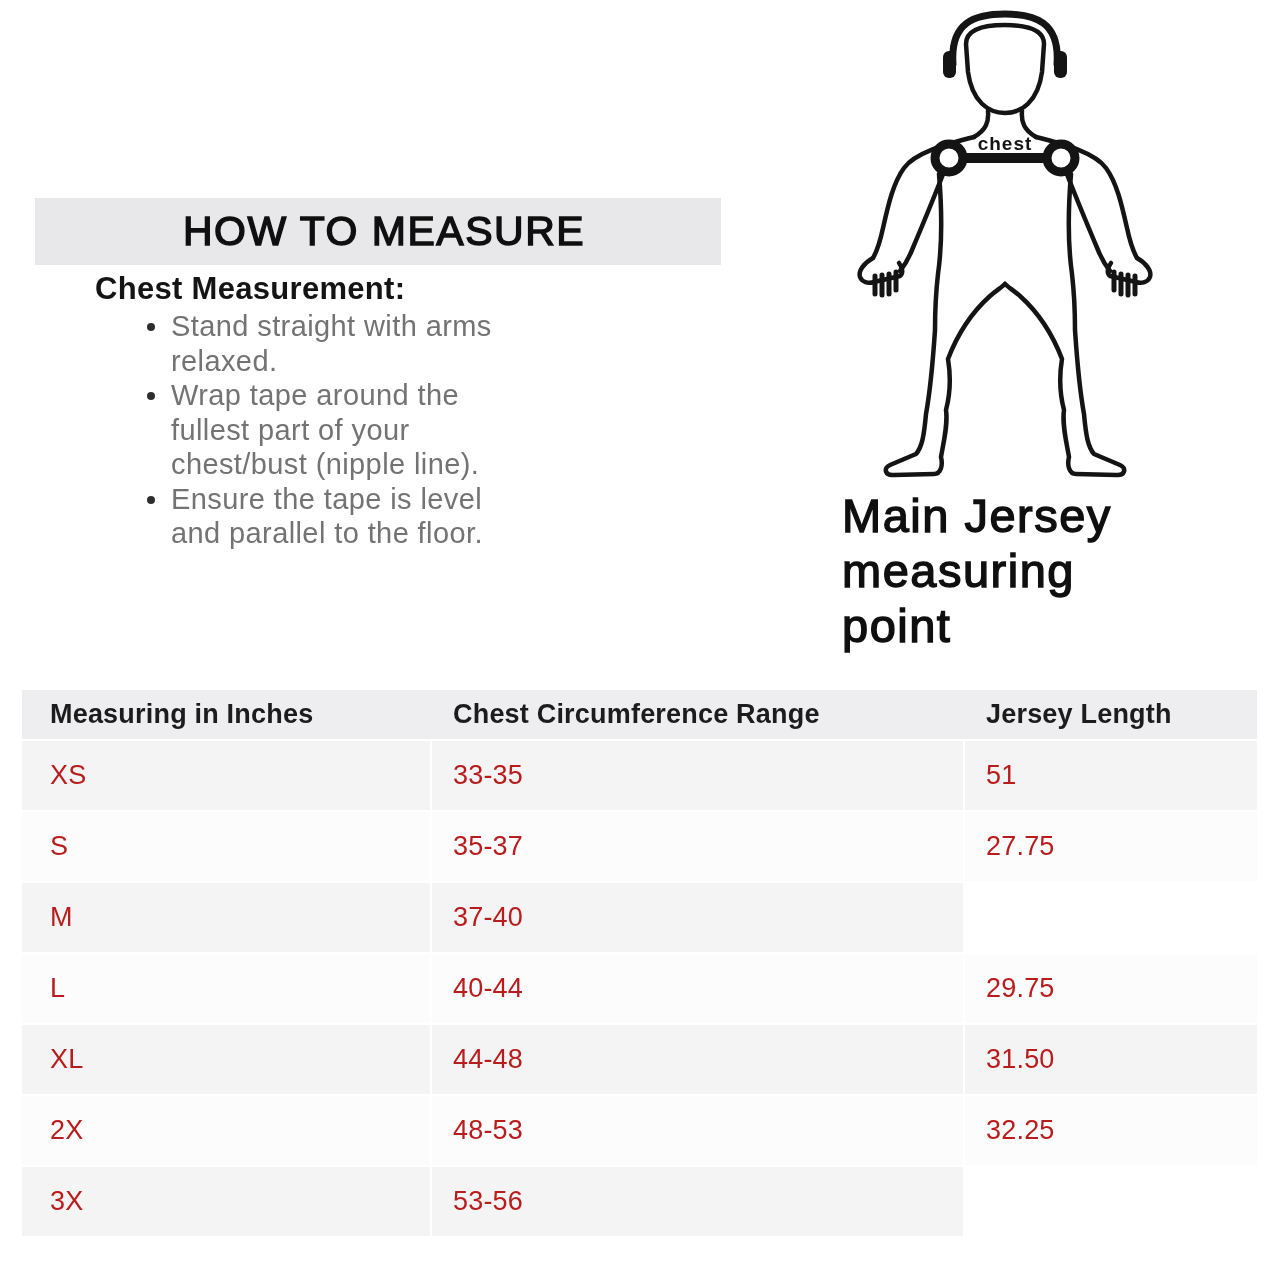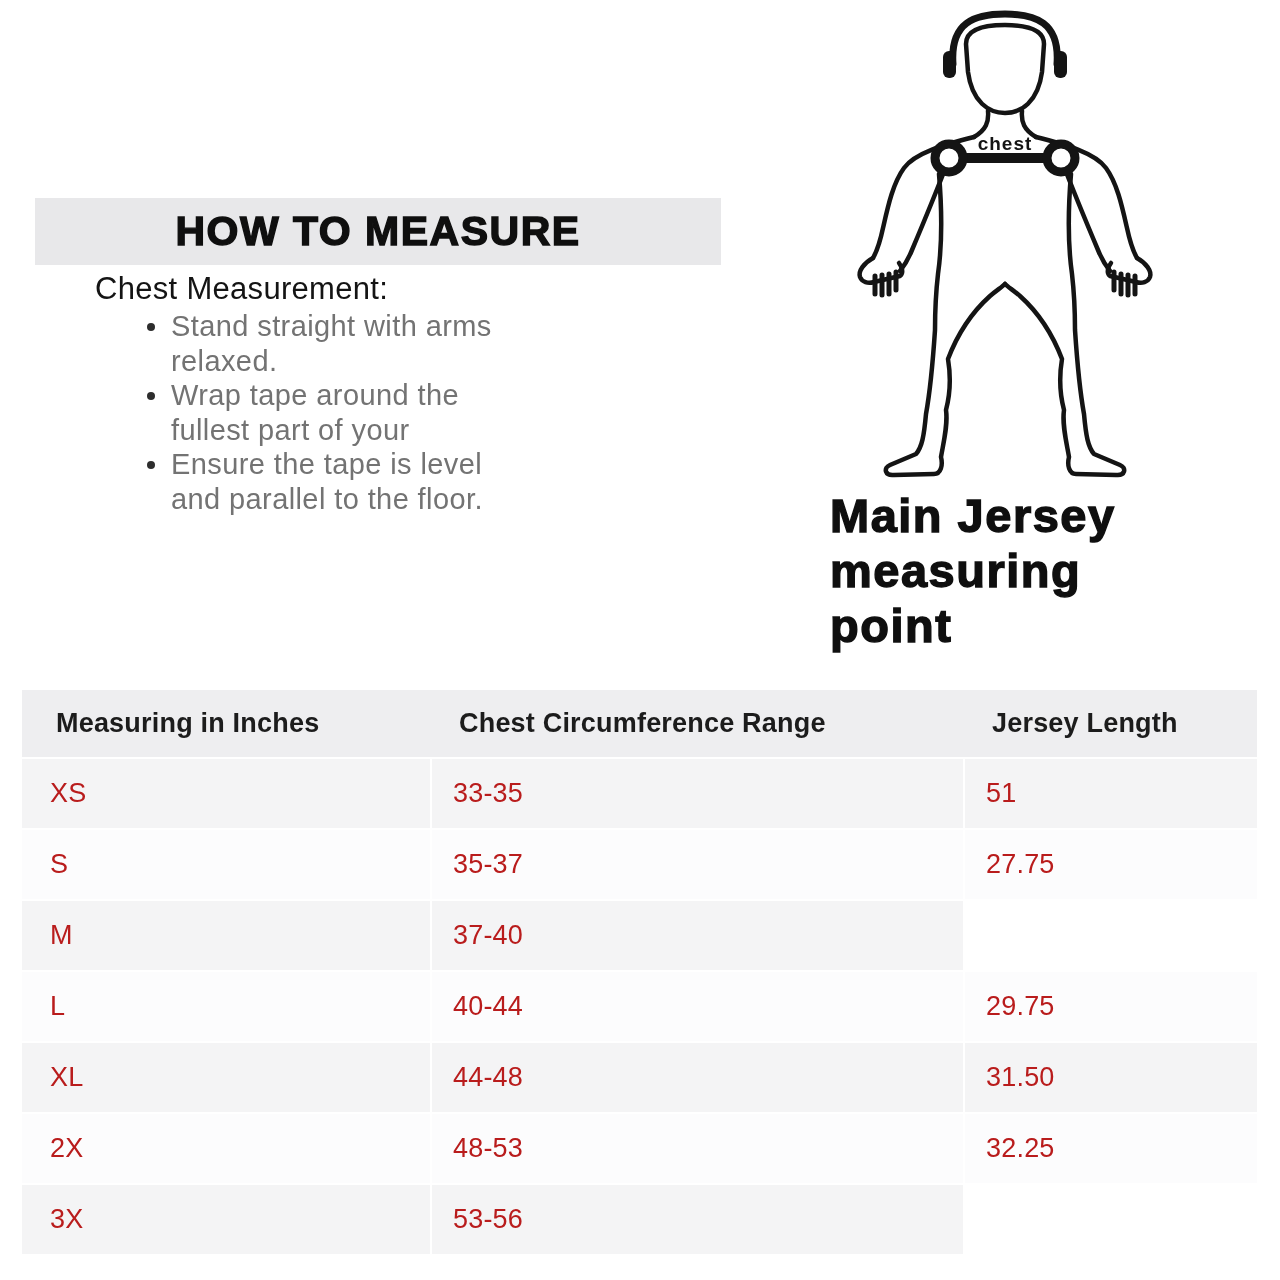--- a/index.html
+++ b/index.html
@@ -8,28 +8,29 @@
     font-family:"Liberation Sans", sans-serif;overflow:hidden;
     -webkit-font-smoothing:antialiased;
   }
   
   .title-bar{
     position:absolute;left:35px;top:198px;width:686px;height:67px;
     background:var(--title-bar-bg,#e8e8ea);
     display:flex;align-items:center;justify-content:center;
   }
   .chunky{
-    font-weight:700;color:#0f0f0f;
+    font-weight:400;color:#0f0f0f;
     -webkit-text-stroke:1.4px #0f0f0f;
     letter-spacing:1.5px;
+    margin-left:12px;
   }
   .title-bar .chunky{font-size:41px;}
   .section-heading{
     position:absolute;left:95px;top:271px;margin:0;
-    font-size:31px;font-weight:400;color:#141414;letter-spacing:.3px;
+    font-size:31px;font-weight:700;color:#141414;letter-spacing:.3px;
   }
   .bullets{
     position:absolute;left:138px;top:309px;width:610px;
     font-size:29px;line-height:34.5px;color:#737373;letter-spacing:.4px;
   }
   .bullet{display:flex;}
   .bullet .dot{width:33px;flex:0 0 33px;position:relative;}
   .bullet .dot::after{
     content:"";position:absolute;left:9px;top:14px;width:8px;height:8px;
     border-radius:50%;background:#2d2d2d;
@@ -46,21 +47,21 @@
   .trow{
     display:grid;grid-template-columns:408px 531px 292px;column-gap:2px;
     height:69px;margin-bottom:2px;
   }
   .trow .cell{
     display:flex;align-items:center;padding-left:28px;
     font-size:27px;color:#b91c1c;letter-spacing:.2px;
   }
   .trow .cell.c-chest,.trow .cell.c-length{padding-left:21px;}
   .trow.thead{
-    height:67px;background:var(--table-header-bg,#eeeef0);padding-left:6px;
+    height:49px;background:var(--table-header-bg,#eeeef0);
   }
   .trow.thead .cell{background:transparent;font-weight:700;color:#1c1c1c;font-size:27px;}
   .trow.alt .cell{background:var(--row-alt-bg,#f4f4f5);}
   .trow.light .cell{background:var(--row-bg,#fcfcfd);}
 </style>
 </head>
 <body style="--title-bar-bg: #e8e8ea; --table-header-bg: #eeeef0; --row-alt-bg: #f4f4f5; --row-bg: #fcfcfd; --outline-ink: #141414;">
 
 <div class="title-bar">
   <span class="chunky">HOW TO MEASURE</span>
@@ -74,20 +75,21 @@
       <div>
         <div>Stand straight with arms</div>
         <div>relaxed.</div>
       </div>
     </div>
     <div class="bullet">
       <span class="dot"></span>
       <div>
         <div>Wrap tape around the</div>
         <div>fullest part of your</div>
+        <div>chest/bust (nipple line).</div>
       </div>
     </div>
     <div class="bullet">
       <span class="dot"></span>
       <div>
         <div>Ensure the tape is level</div>
         <div>and parallel to the floor.</div>
       </div>
     </div>
   </div>

